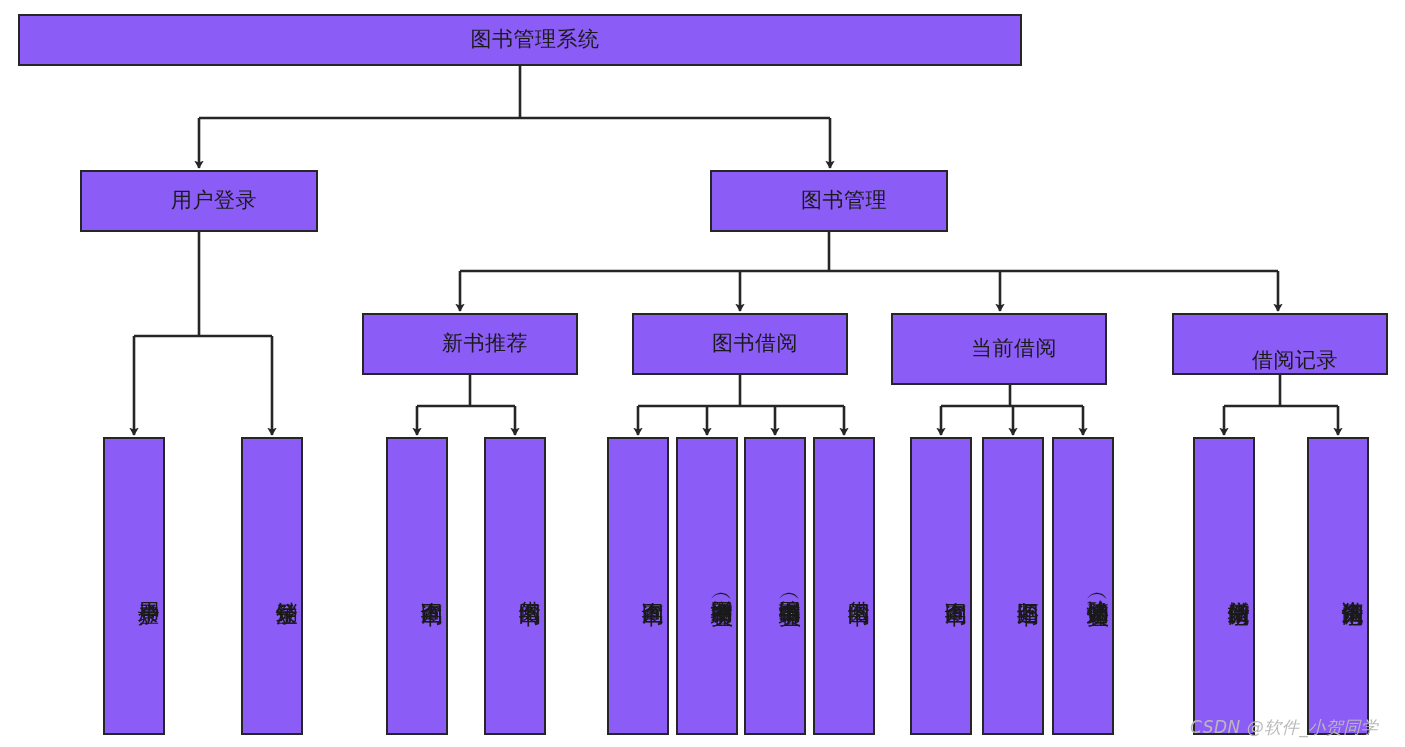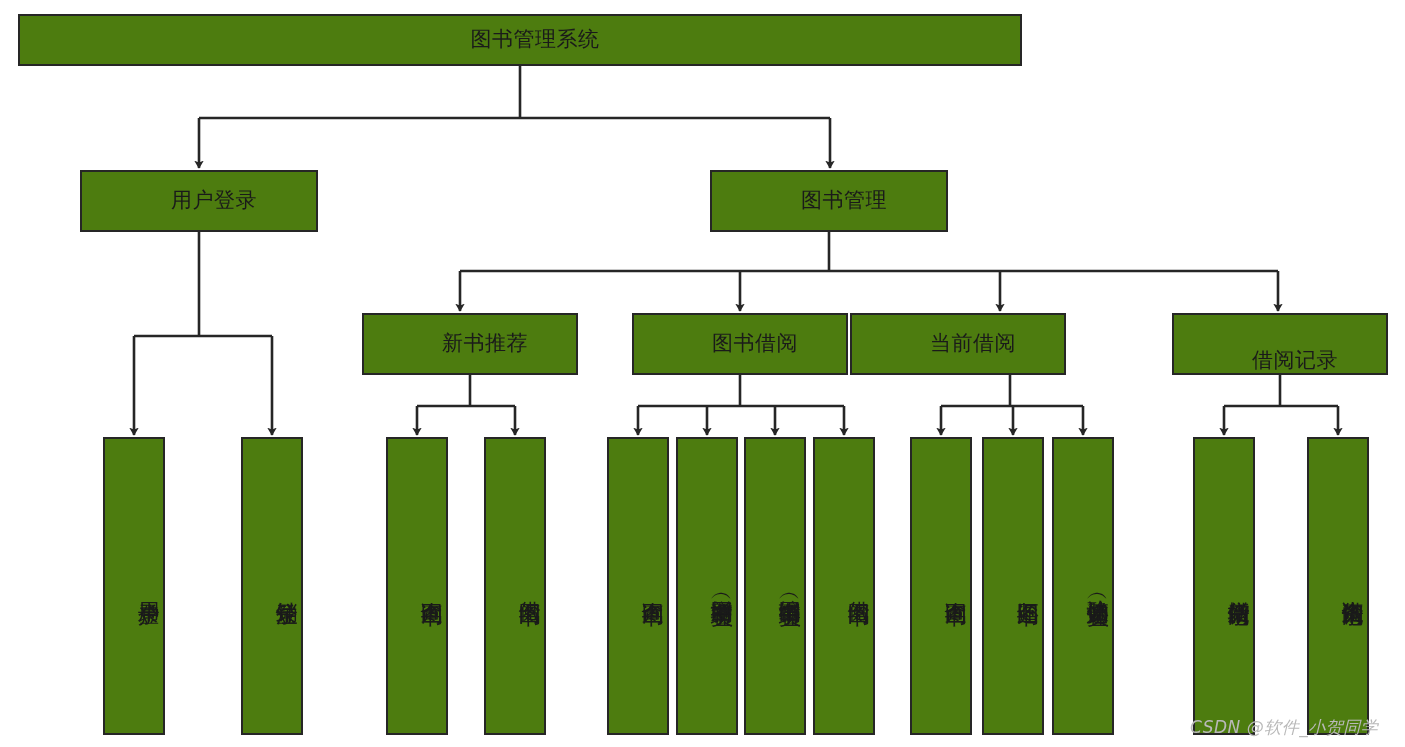--- a/index.html
+++ b/index.html
@@ -23,21 +23,21 @@
     position: absolute;
     left: 0;
     top: 0;
     width: 1405px;
     height: 747px;
     pointer-events: none;
   }
   .node {
     position: absolute;
     box-sizing: border-box;
-    background: #4d7c0f;
+    background: #8b5cf6;
     border: 2px solid #262626;
     display: flex;
     align-items: center;
     justify-content: center;
     overflow: hidden;
     padding-left: 30px;
   }
   .node-label {
     font-size: 21px;
     line-height: 1.12;
@@ -133,21 +133,21 @@
   <div class="node" id="node-book-manage" style="left: 710px; top: 170px; width: 238px; height: 62px;">
     <span class="node-label">图书管理</span>
   </div>
 
   <div class="node" id="node-new-book-recommend" style="left: 362px; top: 313px; width: 216px; height: 62px;">
     <span class="node-label">新书推荐</span>
   </div>
   <div class="node" id="node-book-borrow" style="left: 632px; top: 313px; width: 216px; height: 62px;">
     <span class="node-label">图书借阅</span>
   </div>
-  <div class="node" id="node-current-borrow" style="left: 850px; top: 313px; width: 216px; height: 62px;">
+  <div class="node" id="node-current-borrow" style="left: 891px; top: 313px; width: 216px; height: 72px;">
     <span class="node-label">当前借阅</span>
   </div>
   <div class="node" id="node-borrow-record" style="left: 1172px; top: 313px; width: 216px; height: 62px; align-items: flex-end;">
     <span class="node-label">借阅记录</span>
   </div>
 
   <div id="leaf-container">
       <div class="node vertical" style="left: 103px; top: 437px; width: 62px; height: 298px;">
         <span class="node-label">用户登录</span>
       </div>

